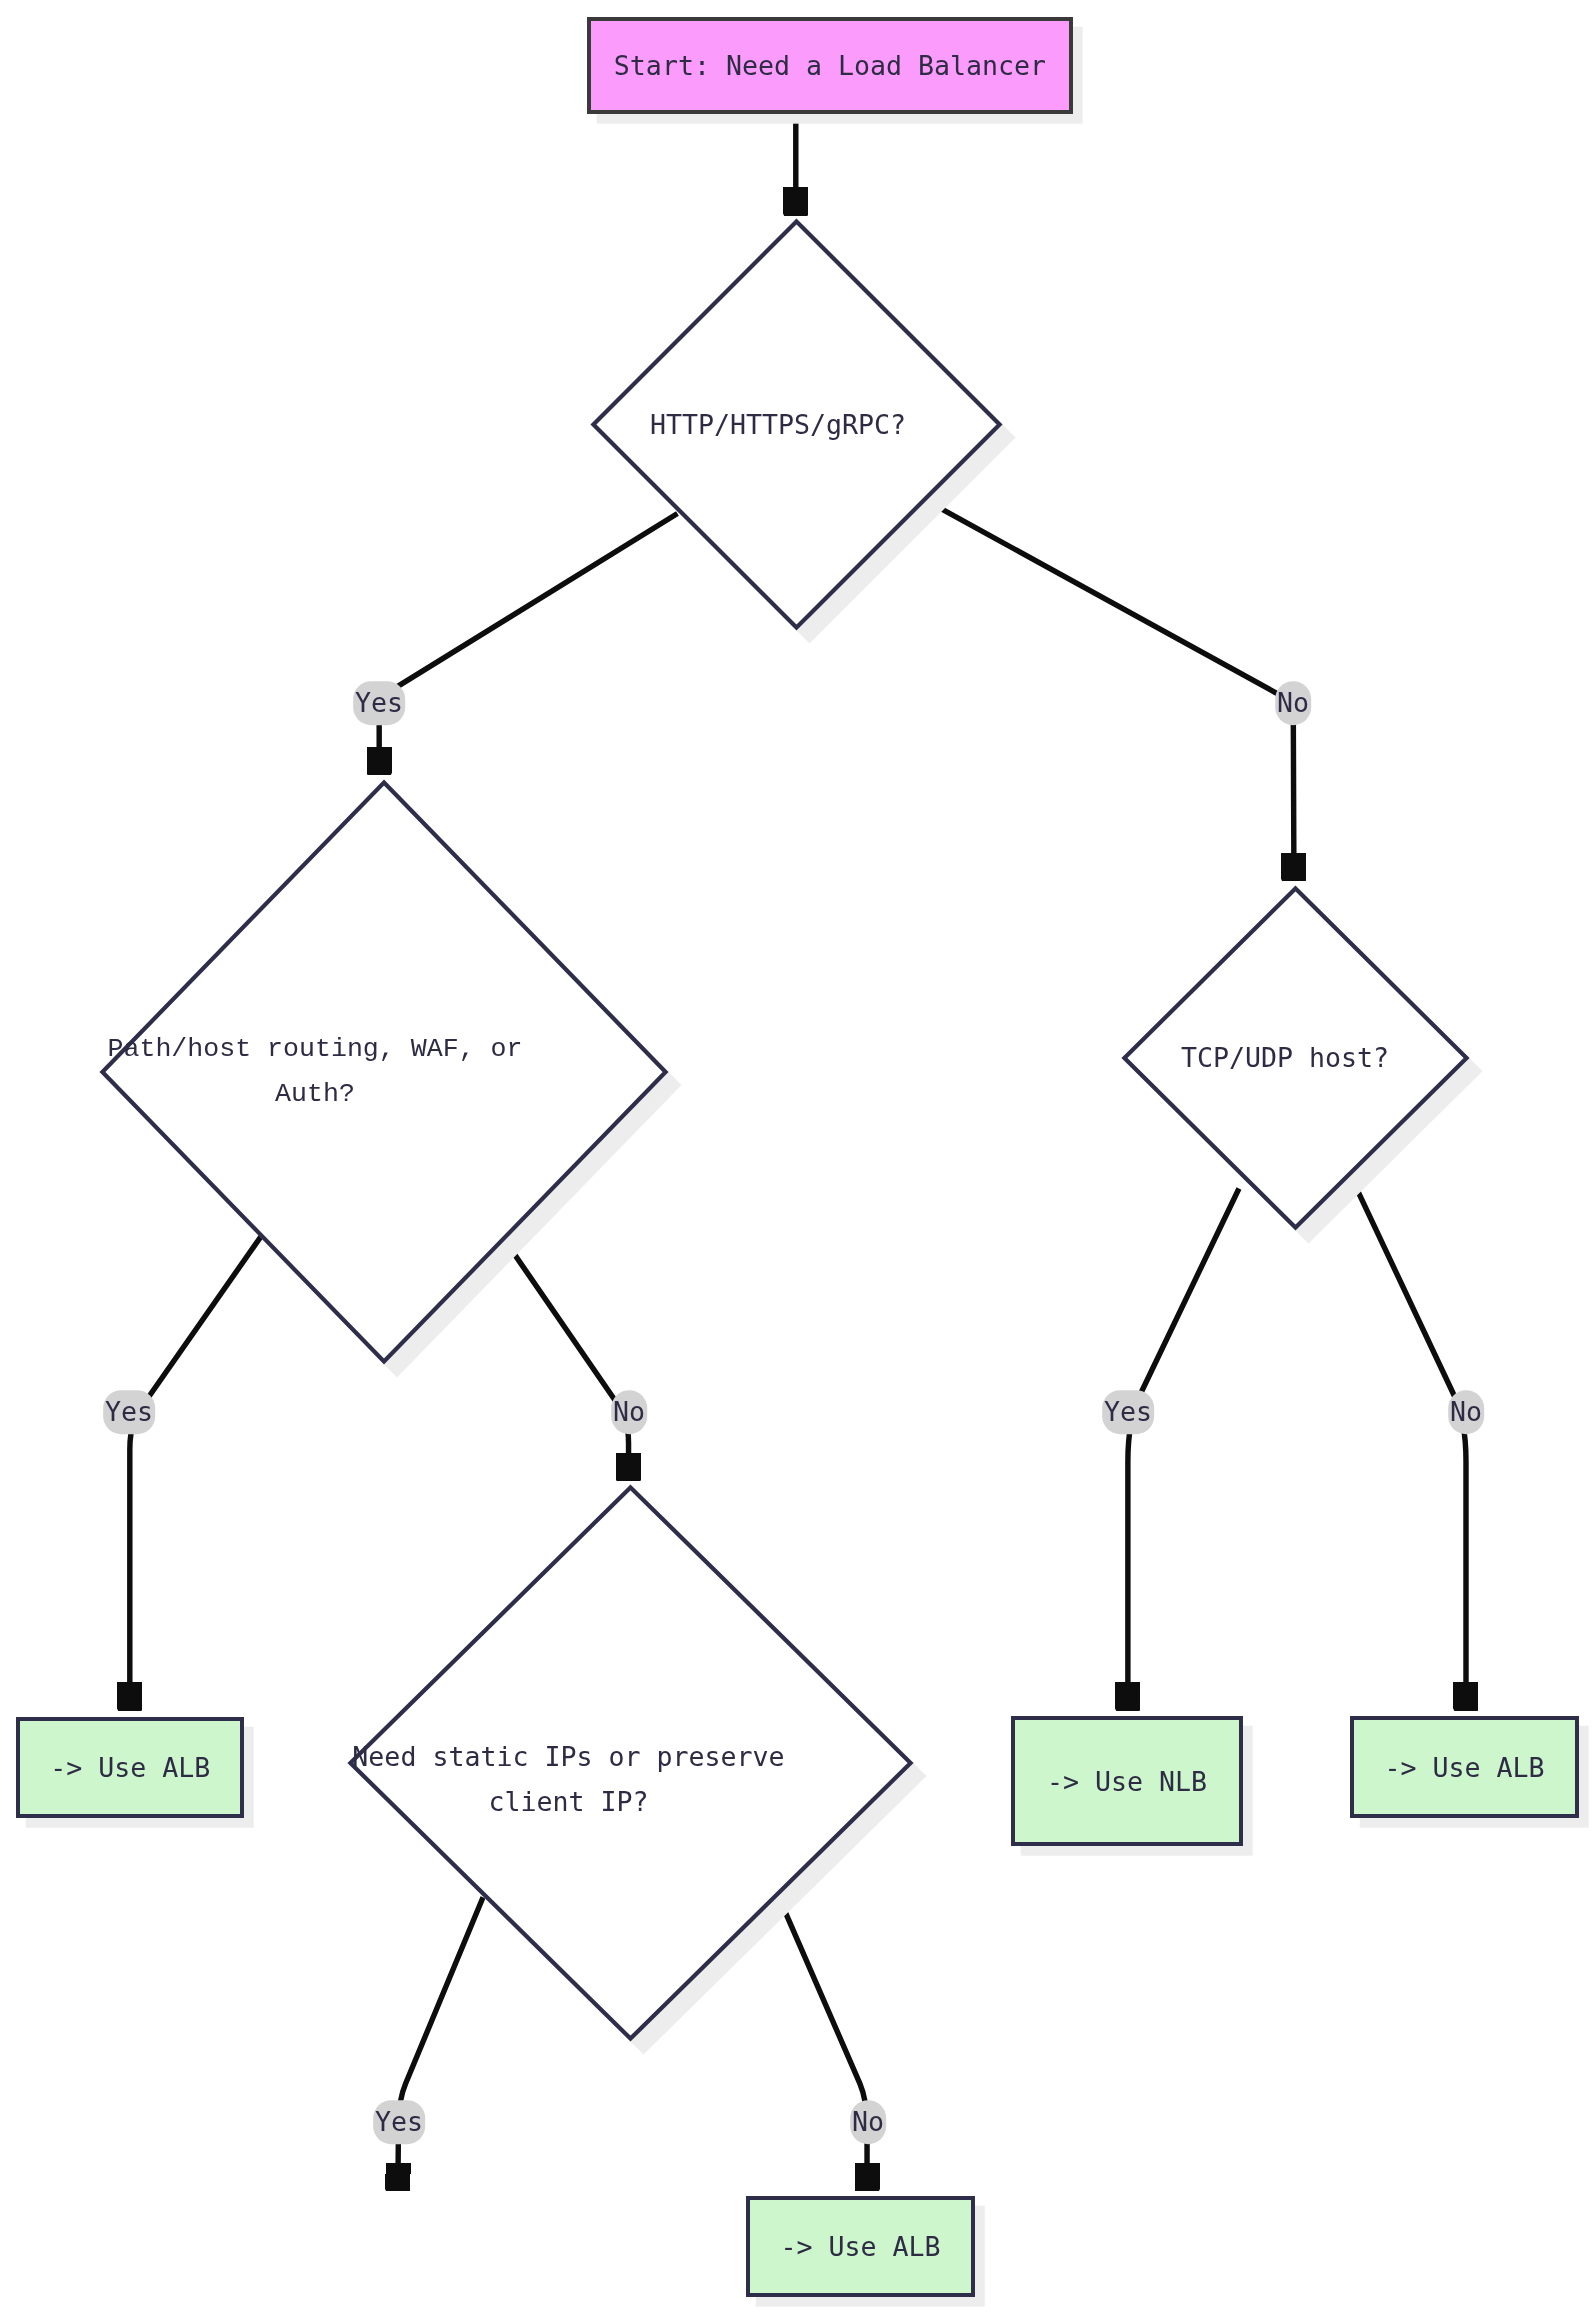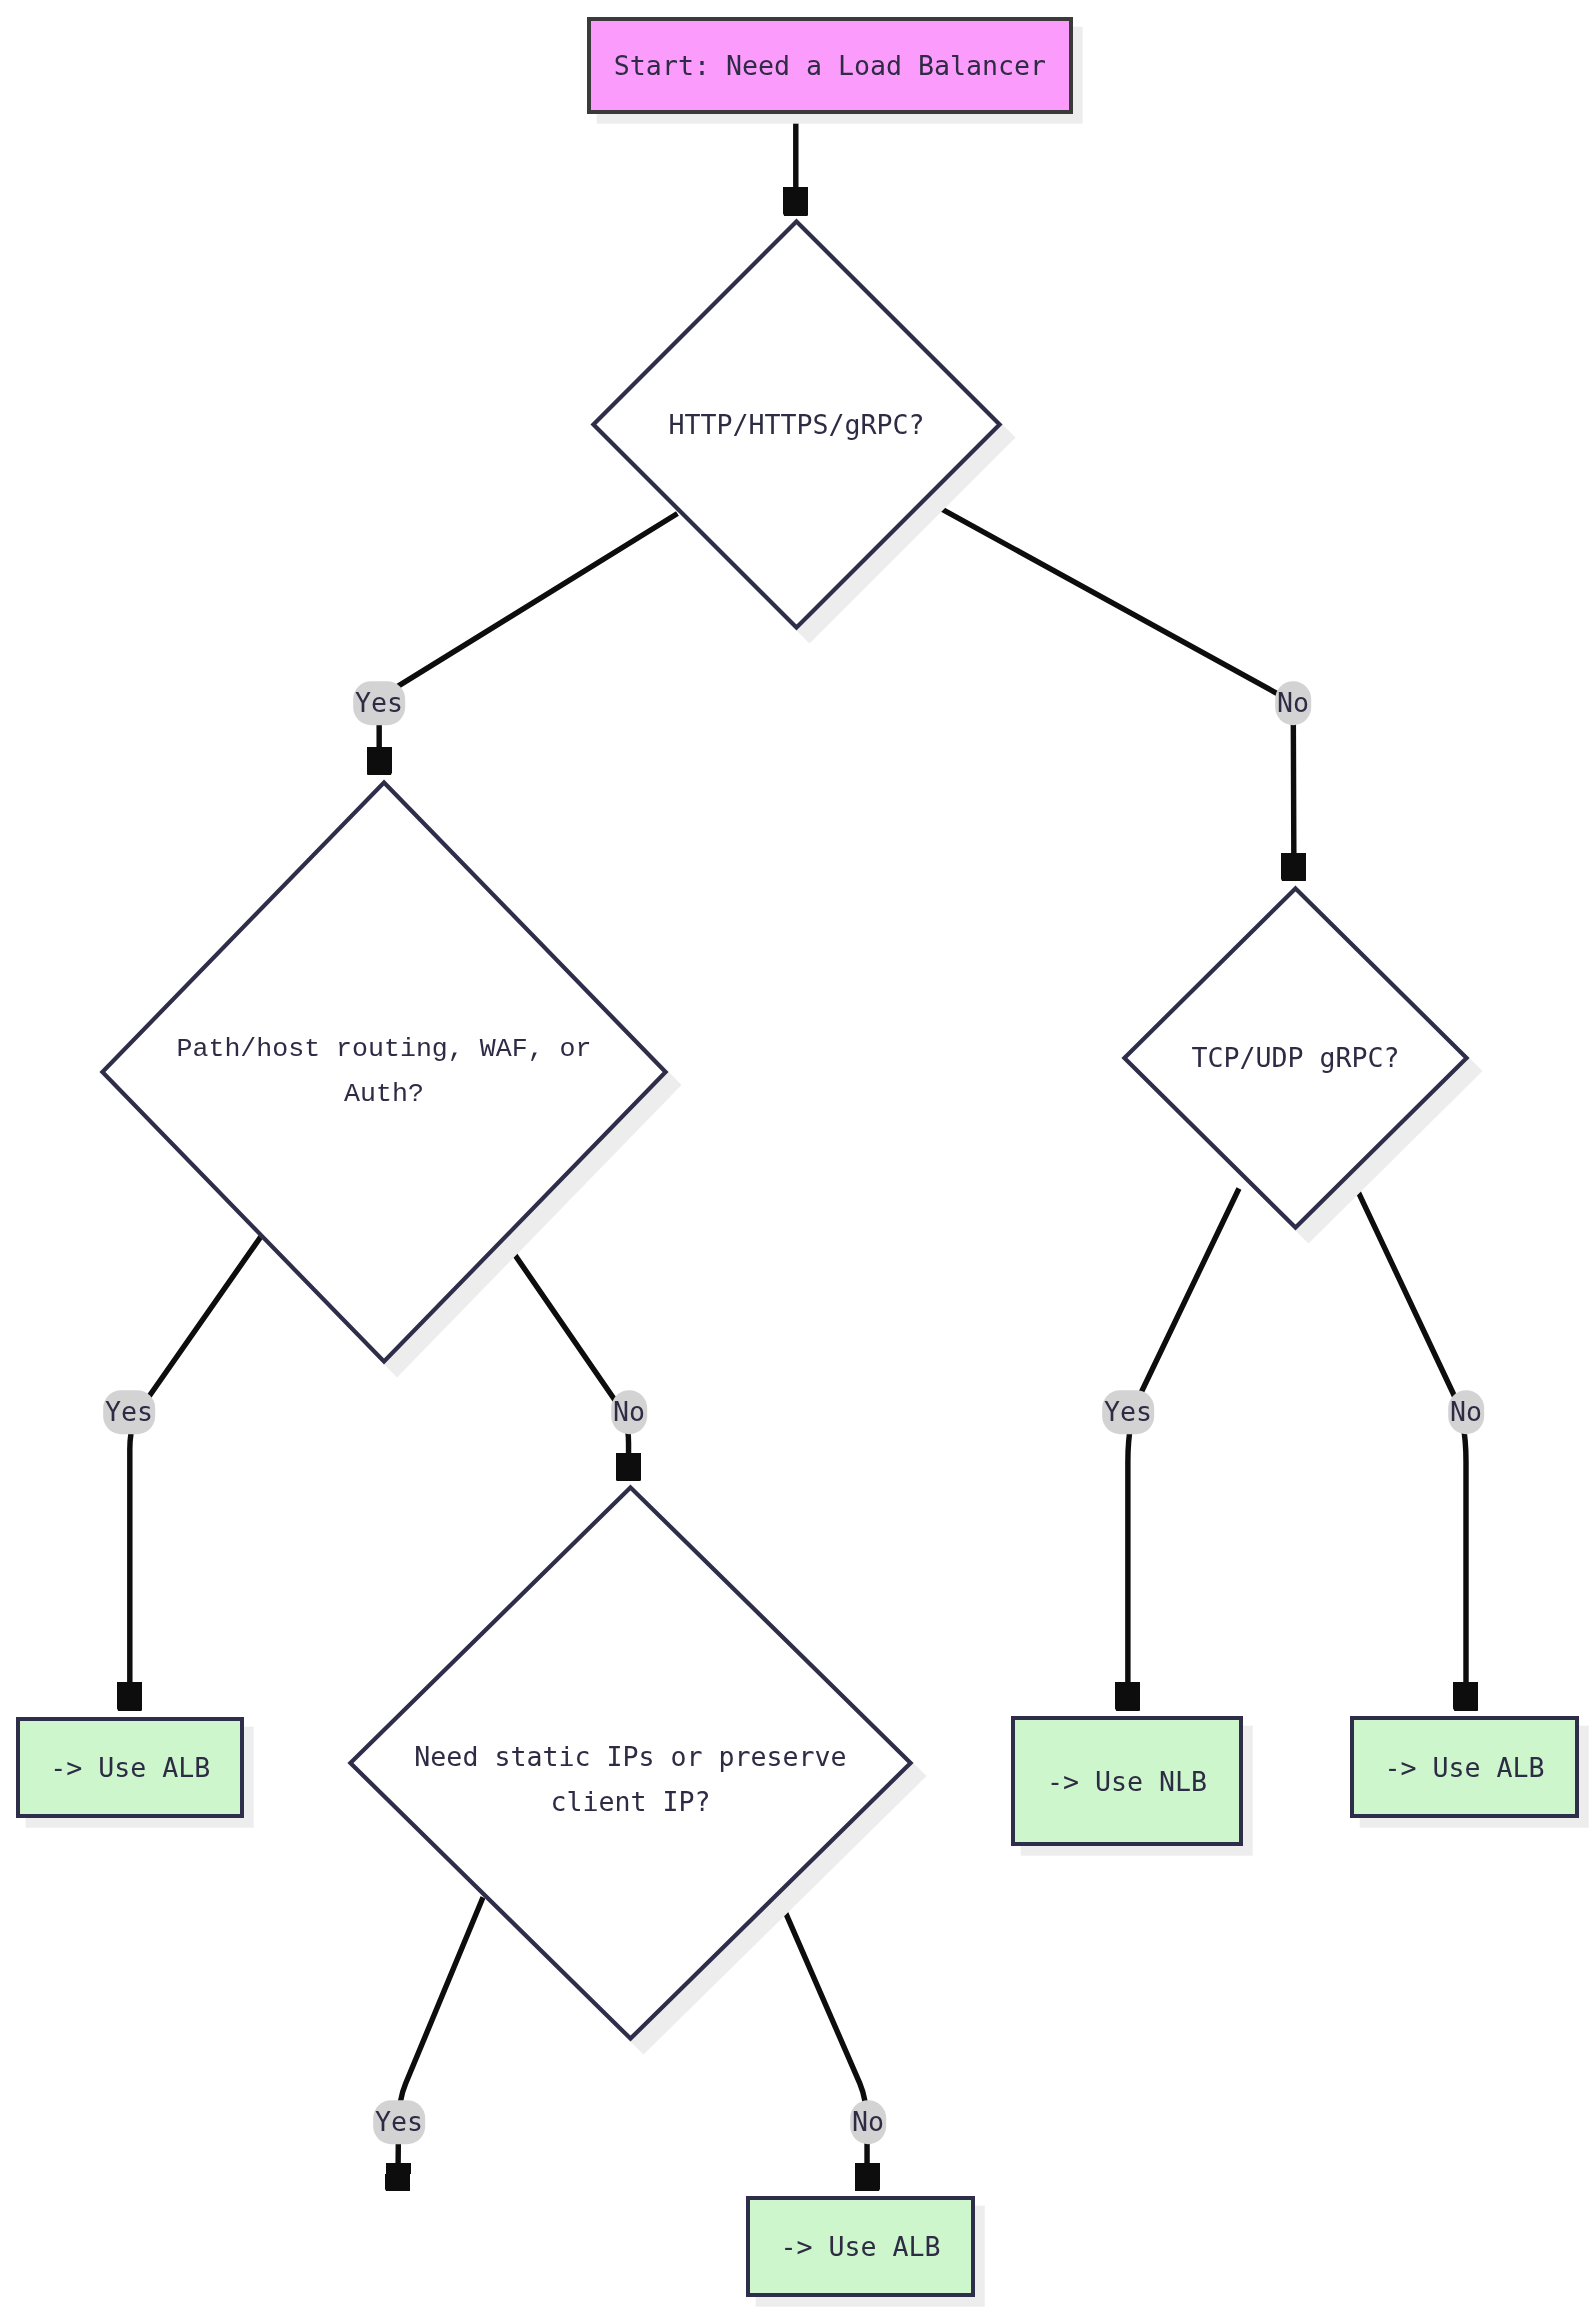--- a/index.html
+++ b/index.html
@@ -44,21 +44,21 @@
   .start  { background: var(--start-fill, #fb9bfb); border-color: var(--start-border, #3a3a3a); }
   .result { background: var(--result-fill, #cdf6cc); }
   .warn   { background: var(--warn-fill, #fbc7c7); }
 
   
   .diamond {
     position: absolute;
     z-index: 2;
     display: flex;
     align-items: center;
-    justify-content: center;
+    justify-content: flex-start;
   }
   .diamond > svg {
     position: absolute;
     inset: 0;
     width: 100%;
     height: 100%;
     overflow: visible;
     filter: drop-shadow(13.3px 13.3px 0 var(--shadow, #ededed));
   }
   .diamond polygon {
@@ -127,21 +127,21 @@
     <svg viewBox="0 0 940 968" preserveAspectRatio="none">
       <polygon points="470,4 936,484 470,964 4,484"></polygon>
     </svg>
     <div class="dtext" style="width:430px;font-family:Liberation Mono, monospace;">Path/host routing, WAF, or Auth?</div>
   </div>
 
   <div class="diamond" style="left:1122px; top:886px; width:347px; height:344px;">
     <svg viewBox="0 0 574 570" preserveAspectRatio="none">
       <polygon points="287,4 570,285 287,566 4,285"></polygon>
     </svg>
-    <div class="dtext" style="width:326px;">TCP/UDP gRPC?</div>
+    <div class="dtext" style="width:326px;">TCP/UDP host?</div>
   </div>
 
   <div class="diamond" style="left:348px; top:1485px; width:565px; height:556px;">
     <svg viewBox="0 0 936 920" preserveAspectRatio="none">
       <polygon points="468,4 932,460 468,916 4,460"></polygon>
     </svg>
     <div class="dtext" style="width:441px;margin-top:32px;">Need static IPs or preserve client IP?</div>
   </div>
 
   <div class="node rect result" style="left:16.3px; top:1717px; width:228px; height:101px;">

